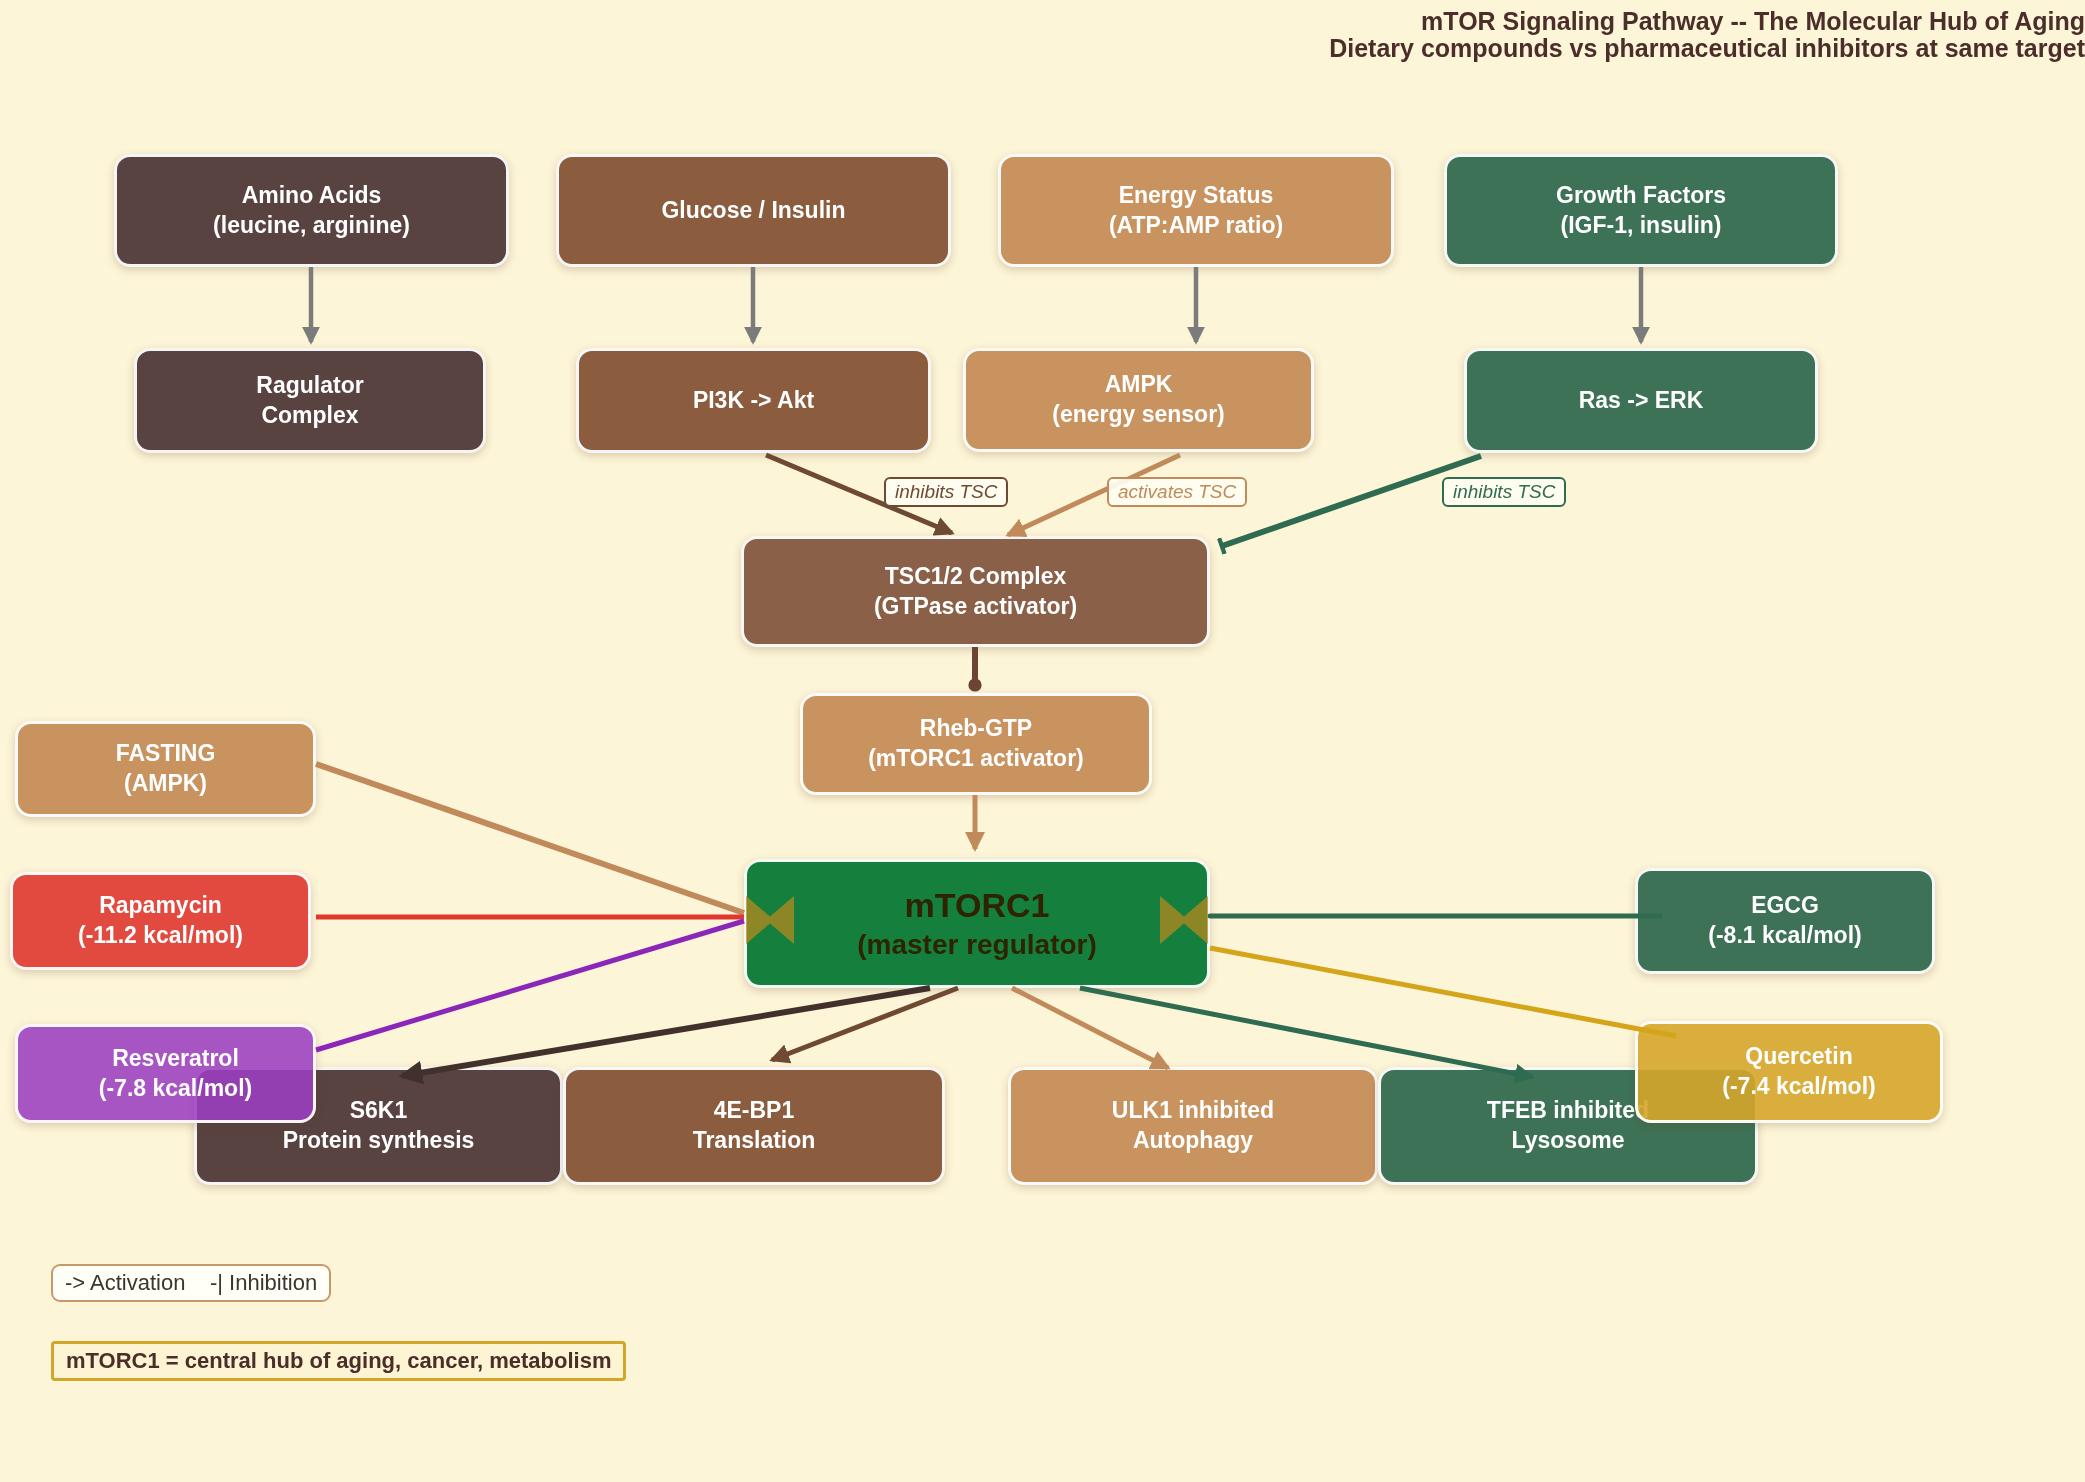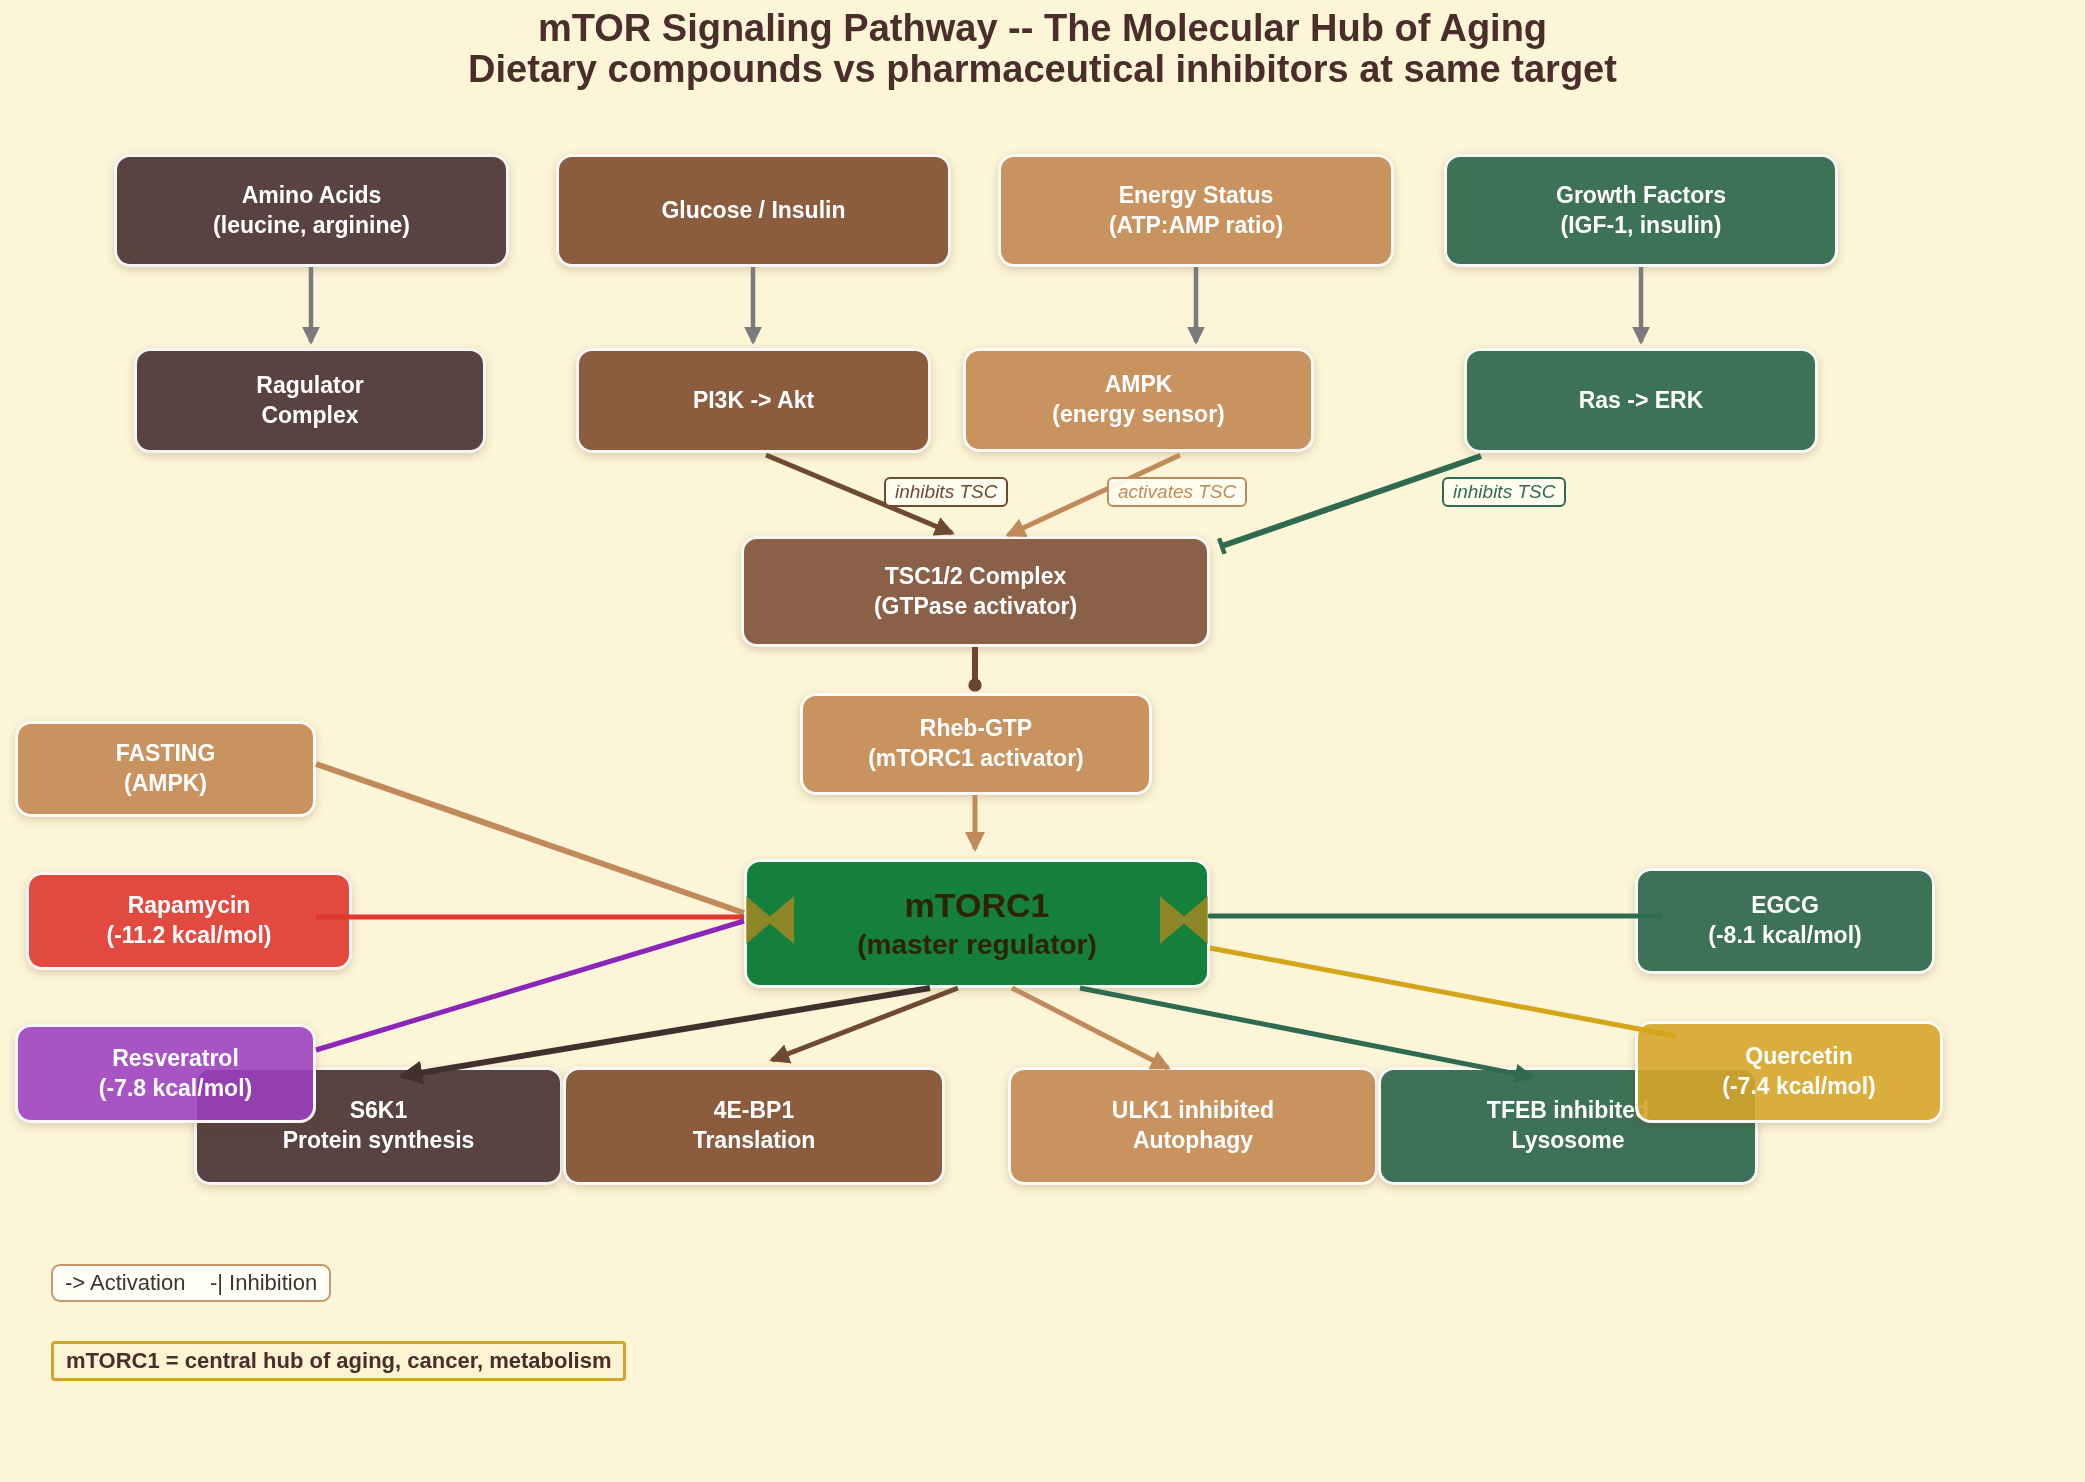--- a/index.html
+++ b/index.html
@@ -1,19 +1,19 @@
 <!DOCTYPE html>
 <html><head>
 <meta charset="utf-8">
 <style>
   html,body{margin:0;padding:0;background:#FDF5D8;}
   .stage{position:relative;width:2085px;height:1482px;background:#FDF5D8;overflow:hidden;
          font-family:"Liberation Sans","DejaVu Sans",sans-serif;}
-  .title{position:absolute;top:8px;left:0;width:2085px;text-align:center;
-         font-weight:bold;color:#4B2D2A;font-size:38px;line-height:1.07;z-index:3;}
+  .title{position:absolute;top:8px;left:0;width:2085px;text-align:right;
+         font-weight:bold;color:#4B2D2A;font-size:25px;line-height:1.07;z-index:3;}
   .node{position:absolute;border-radius:16px;border:3px solid rgba(255,255,255,.95);
         box-shadow:0 3px 9px rgba(90,60,20,.22);
         display:flex;flex-direction:column;align-items:center;justify-content:center;
         color:#fff;font-weight:bold;text-align:center;font-size:23px;line-height:1.3;
         box-sizing:border-box;z-index:1;}
   .c-darkbrown{background:#594341}
   .c-brown{background:#8B5C3E}
   .c-tsc{background:#8A6048}
   .c-tan{background:#C99360}
   .c-green{background:#3E7257}
@@ -103,21 +103,21 @@
   </div>
   <div class="node c-green" style="left:1378px;top:1067px;width:380px;height:118px">
     <div class="nl1">TFEB inhibited</div>
     <div class="nl2">Lysosome</div>
   </div>
 
   <div class="node c-tan" style="left:15px;top:721px;width:301px;height:96px">
     <div class="nl1">FASTING</div>
     <div class="nl2">(AMPK)</div>
   </div>
-  <div class="node c-red" style="left:26px;top:872px;width:326px;height:98px">
+  <div class="node c-red" style="left:10px;top:872px;width:301px;height:98px">
     <div class="nl1">Rapamycin</div>
     <div class="nl2">(-11.2 kcal/mol)</div>
   </div>
   <div class="node c-purple overlay" style="left:15px;top:1024px;width:301px;height:99px">
     <div class="nl1">Resveratrol</div>
     <div class="nl2">(-7.8 kcal/mol)</div>
   </div>
 
   <div class="node c-green" style="left:1635px;top:868px;width:300px;height:106px">
     <div class="nl1">EGCG</div>

